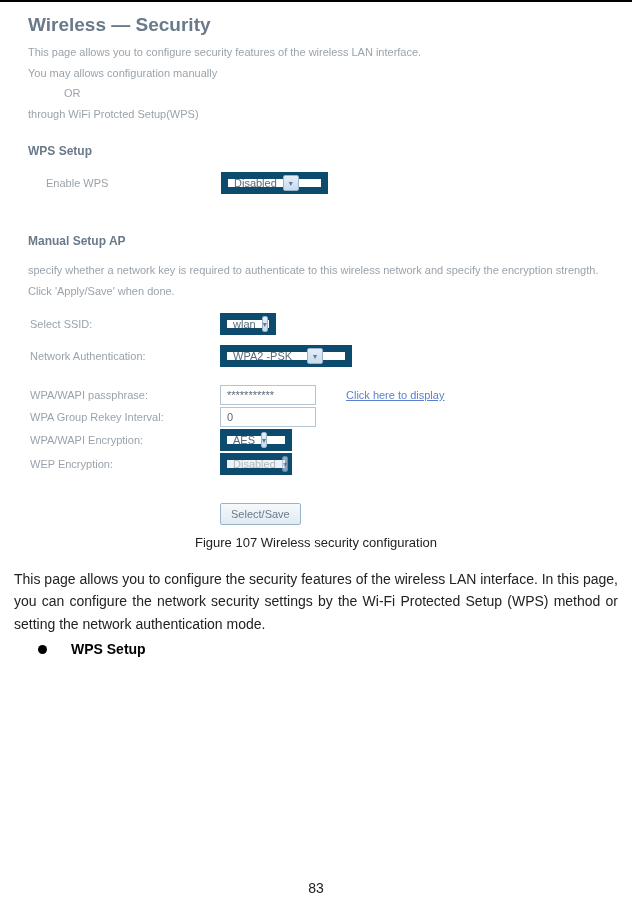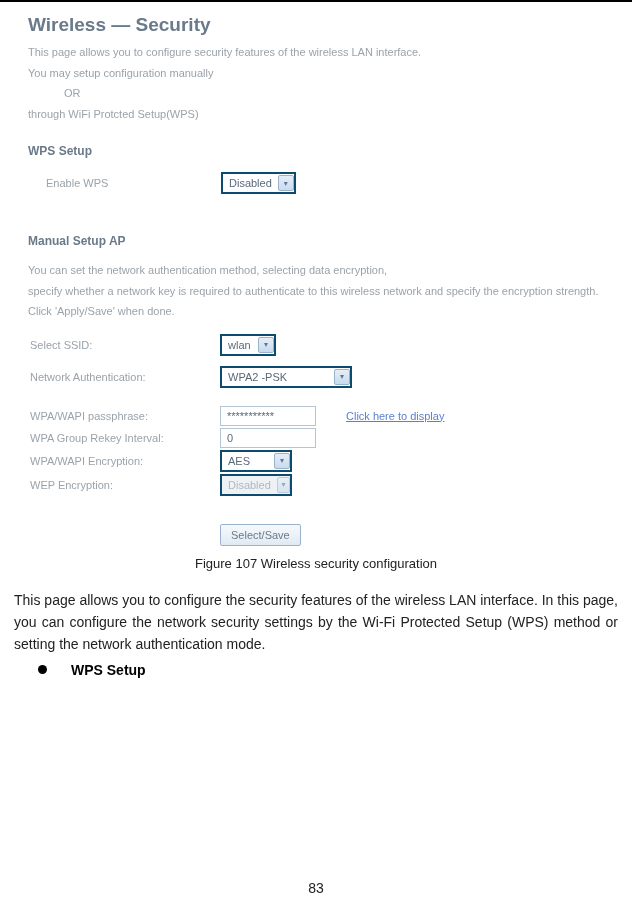--- a/index.html
+++ b/index.html
@@ -60,24 +60,24 @@
     }
     .field-label-tight {
       color: #9aa3ab;
       font-size: 11px;
       width: 190px;
       filter: blur(0.4px);
     }
     .select-like {
       display: inline-flex;
       align-items: center;
-      border: 2px solid #0c4a6e;
+      border: 7px solid #0c4a6e;
       background: #fff;
       height: 22px;
-      padding: 0 0 0 6px;
+      padding: 0 22px 0 6px;
       color: #5a6a7a;
       font-size: 11px;
       filter: blur(0.3px);
     }
     .select-like.disabled {
       background: #eef2f5;
       color: #b0b8c0;
     }
     .select-text { margin-right: 6px; }
     .dropdown-arrow {
@@ -166,37 +166,36 @@
       left: 0;
     }
   </style>
 </head>
 <body>
 
 <div class="screenshot">
   <div class="heading">Wireless — Security</div>
 
   <div class="desc">This page allows you to configure security features of the wireless LAN interface.</div>
-  <div class="desc">You may setup configuration manually</div>
+  <div class="desc">You may allows configuration manually</div>
   <div class="desc desc-indent">OR</div>
   <div class="desc">through WiFi Protcted Setup(WPS)</div>
 
   <div class="section-heading">WPS Setup</div>
 
   <div class="field-row">
     <span class="field-label">Enable WPS</span>
     <span class="select-like">
       <span class="select-text">Disabled</span>
       <span class="dropdown-arrow">▾</span>
     </span>
   </div>
 
   <div class="section-heading" style="margin-top:40px">Manual Setup AP</div>
 
-  <div class="desc">You can set the network authentication method, selecting data encryption,</div>
   <div class="desc">specify whether a network key is required to authenticate to this wireless network and specify the encryption strength.</div>
   <div class="desc" style="margin-bottom:14px">Click 'Apply/Save' when done.</div>
 
   <div class="field-row-tight" style="margin-bottom:10px">
     <span class="field-label-tight">Select SSID:</span>
     <span class="select-like" style="width:56px">
       <span class="select-text" style="flex:1">wlan</span>
       <span class="dropdown-arrow">▾</span>
     </span>
   </div>

